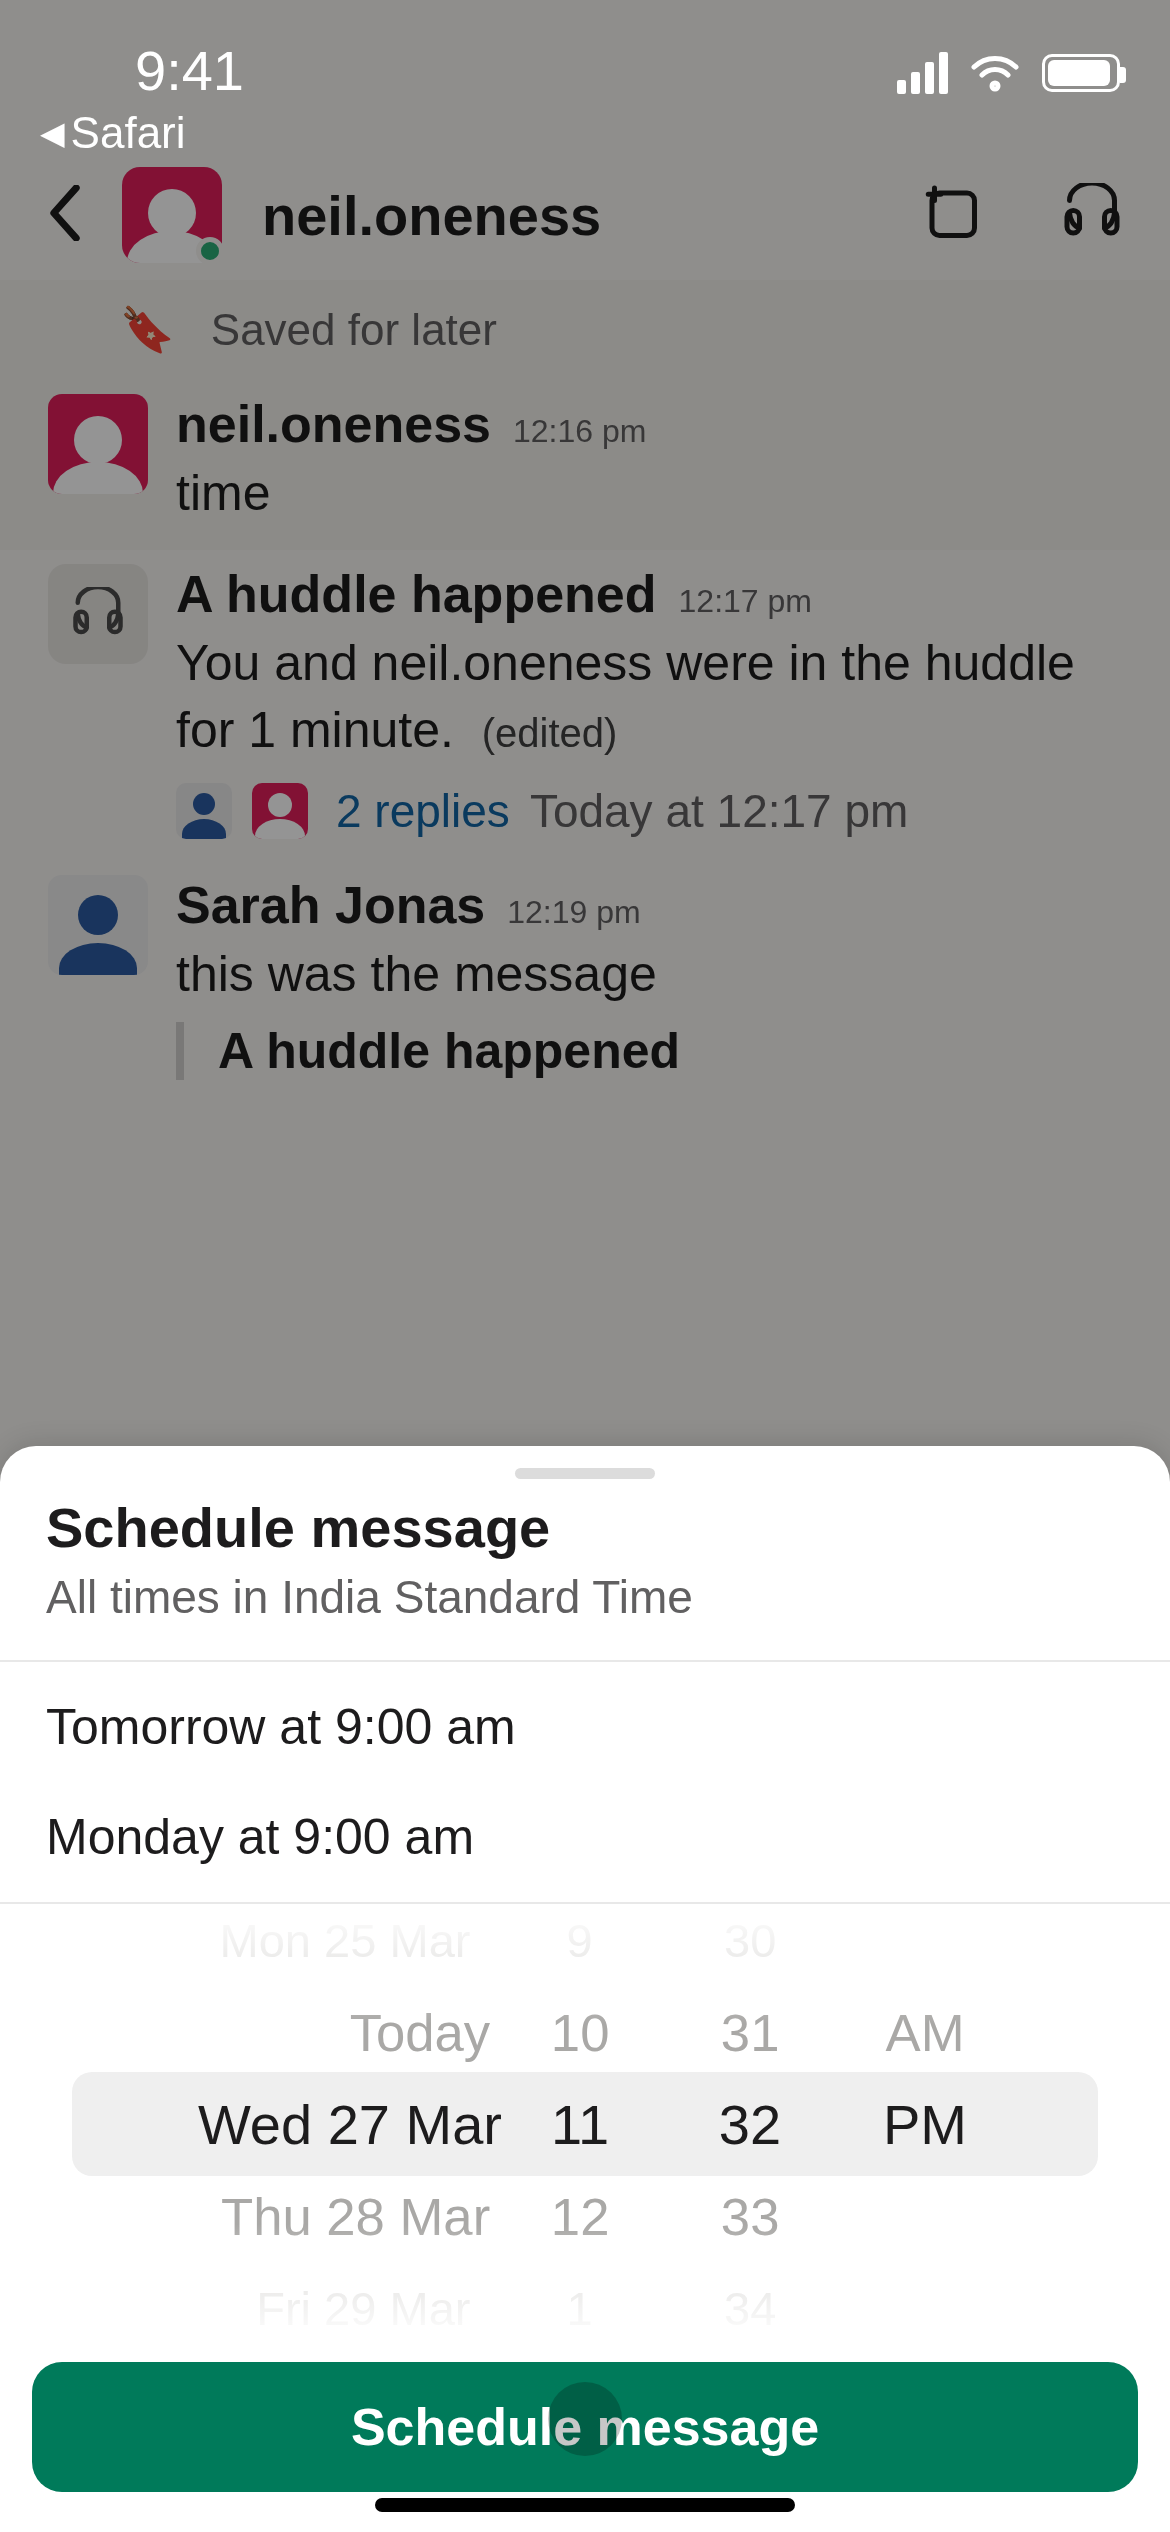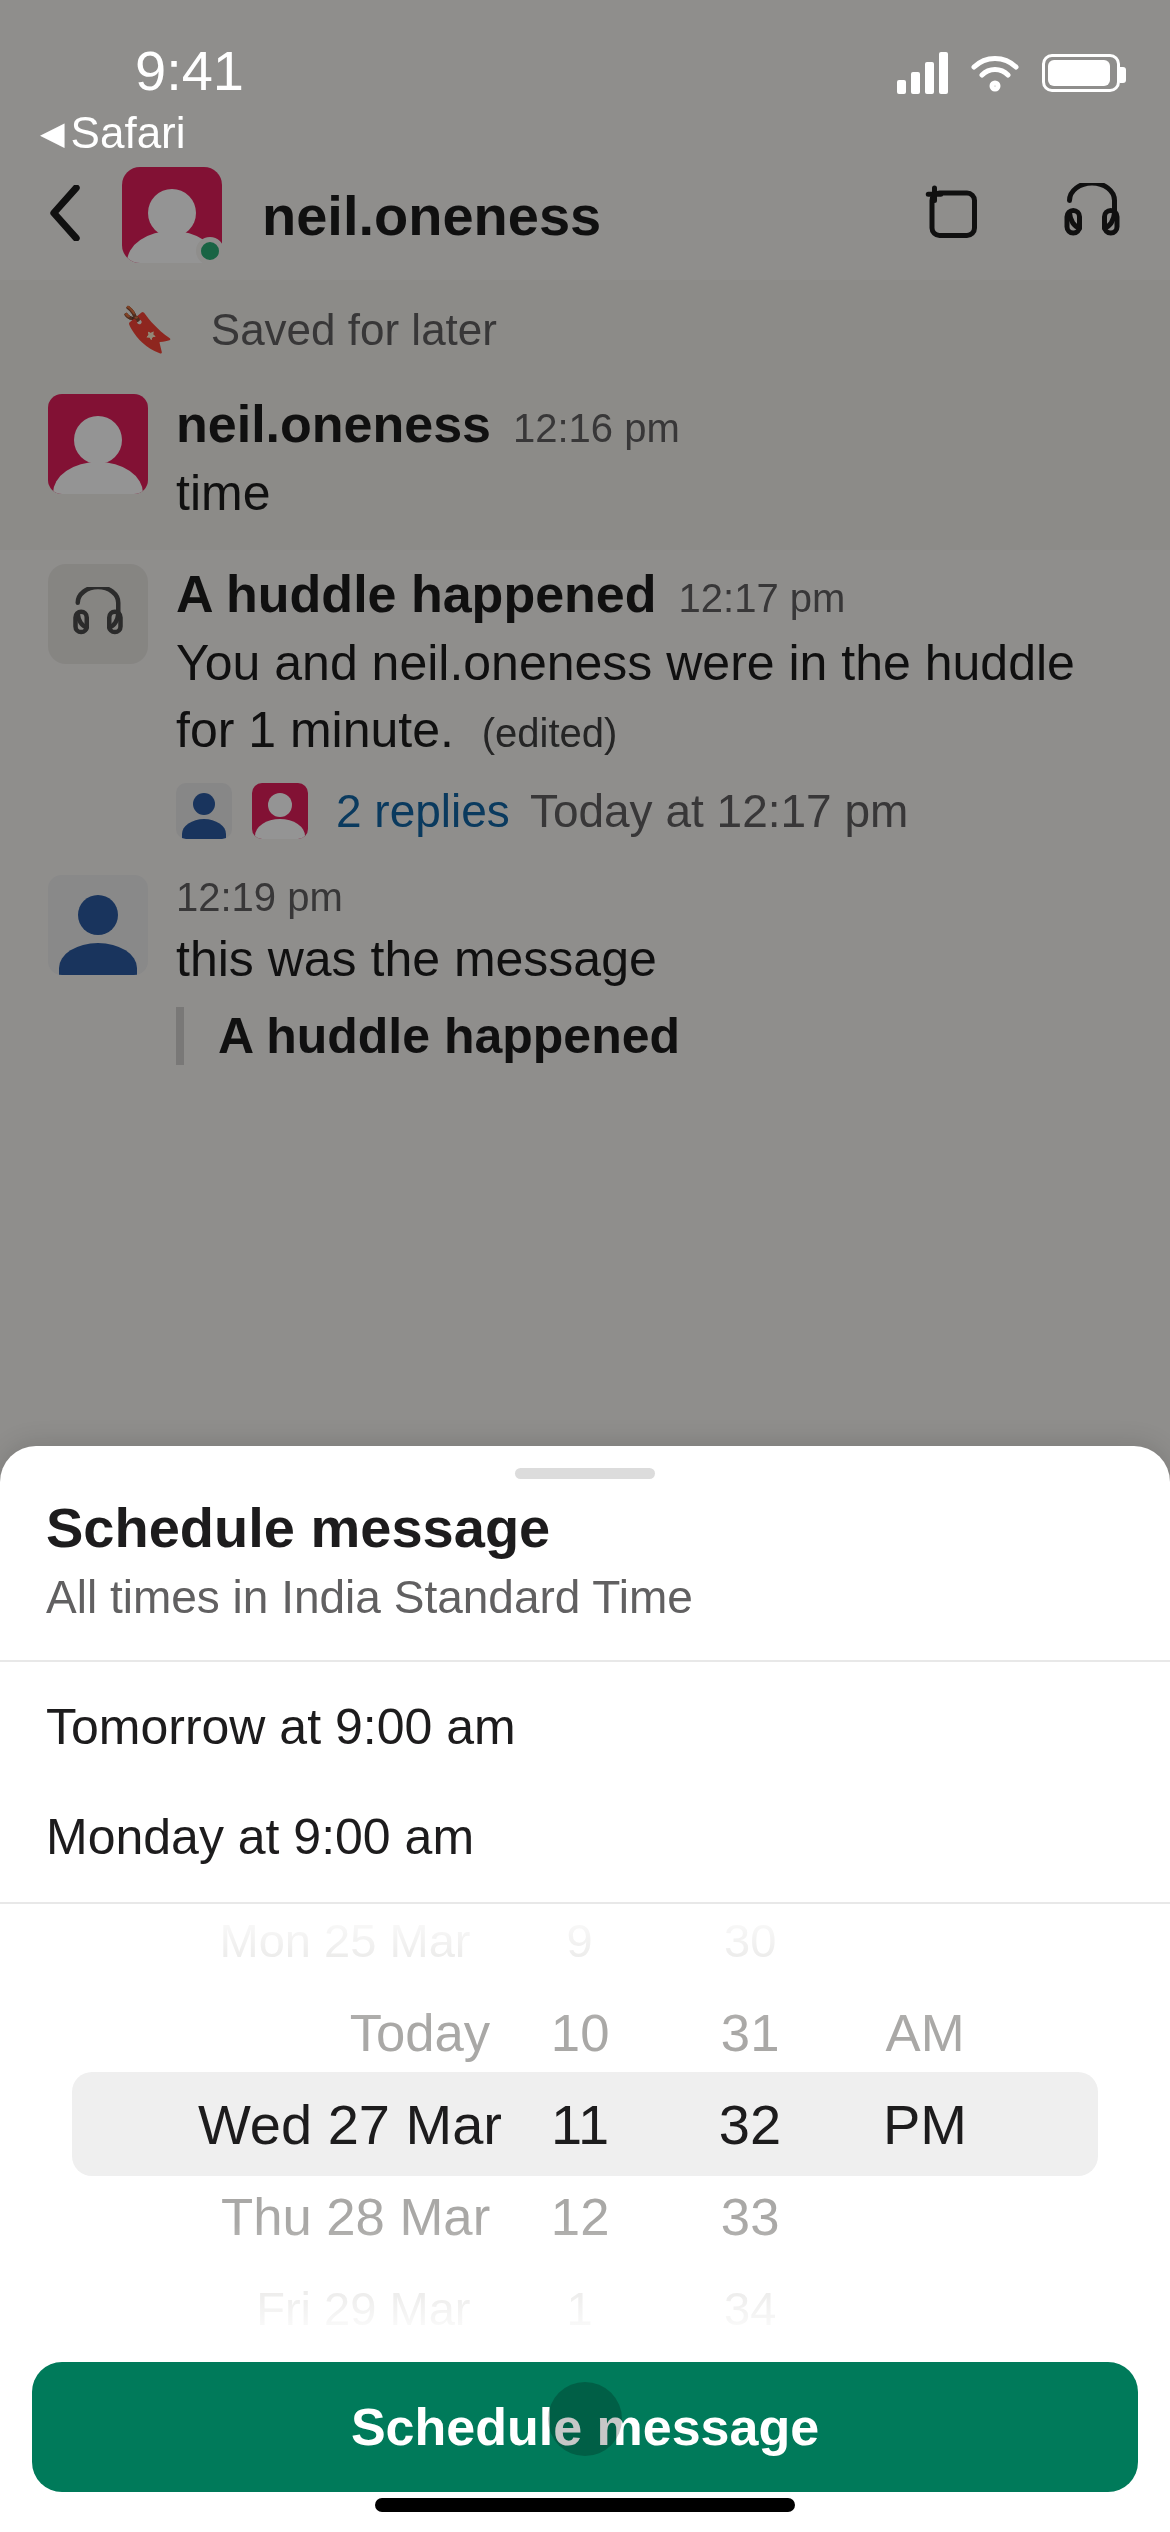--- a/index.html
+++ b/index.html
@@ -69,21 +69,21 @@
   .msg-row.continued { background: rgba(241,239,233,0.9);}
   .msg-avatar { width:100px; height:100px; flex-shrink:0;}
   .silhouette { width:100px; height:100px; background:#ececec; border-radius:14px; position:relative; overflow:hidden;}
   .silhouette .head { position:absolute; left:50%; top:20px; transform:translateX(-50%); width:40px; height:40px; background:#2b5aa0; border-radius:50%;}
   .silhouette .body { position:absolute; left:50%; bottom:-18px; transform:translateX(-50%); width:78px; height:50px; background:#2b5aa0; border-radius:50% 50% 0 0;}
   .huddle-icon-box { width:100px; height:100px; background:#e7e5e0; border-radius:18px; display:flex; align-items:center; justify-content:center;}
   .huddle-icon-box svg { width:54px; height:54px;}
   .msg-body { flex:1;}
   .msg-head { display:flex; align-items:baseline; gap:22px; flex-wrap:wrap;}
   .msg-sender { font-size:52px; font-weight:800;}
-  .msg-time { font-size:40px; color:#616061;}
+  .msg-time { font-size:32px; color:#616061;}
   .msg-text { font-size:50px; line-height:1.35; color:#1d1c1d; margin-top:6px;}
   .edited { font-size:40px; color:#404040;}
   .replies-row { display:flex; align-items:center; gap:20px; margin-top:18px;}
   .rep-av { width:56px; height:56px; border-radius:10px; position:relative; overflow:hidden;}
   .rep-av.blue { background:#e8e8e8;}
   .rep-av.blue .head{position:absolute;left:50%;top:10px;transform:translateX(-50%);width:22px;height:22px;background:#2b5aa0;border-radius:50%;}
   .rep-av.blue .body{position:absolute;left:50%;bottom:-10px;transform:translateX(-50%);width:44px;height:30px;background:#2b5aa0;border-radius:50% 50% 0 0;}
   .rep-av.red { background:#e01e5a;}
   .rep-av.red .head{position:absolute;left:50%;top:10px;transform:translateX(-50%);width:24px;height:24px;background:#fff;border-radius:50%;}
   .rep-av.red .body{position:absolute;left:50%;bottom:-14px;transform:translateX(-50%);width:50px;height:34px;background:#fff;border-radius:50% 50% 0 0;}
@@ -242,20 +242,21 @@
 
     <div class="msg-row">
       <div class="msg-avatar">
         <div class="silhouette">
             <div class="head"></div>
             <div class="body"></div>
           </div>
       </div>
       <div class="msg-body">
         <div class="msg-head">
+          <span class="msg-sender">Sarah Jonas</span>
           <span class="msg-time">12:19 pm</span>
         </div>
         <div class="msg-text">this was the message</div>
         <div class="quote-bar">
           <div class="msg-sender" style="font-size:50px;">A huddle happened</div>
         </div>
       </div>
     </div>
 
   </div>

